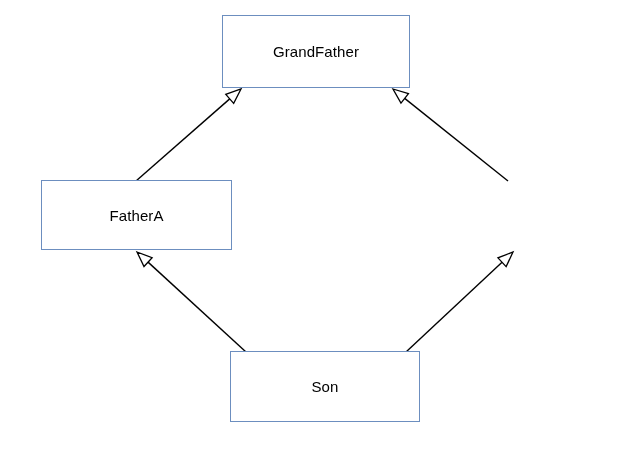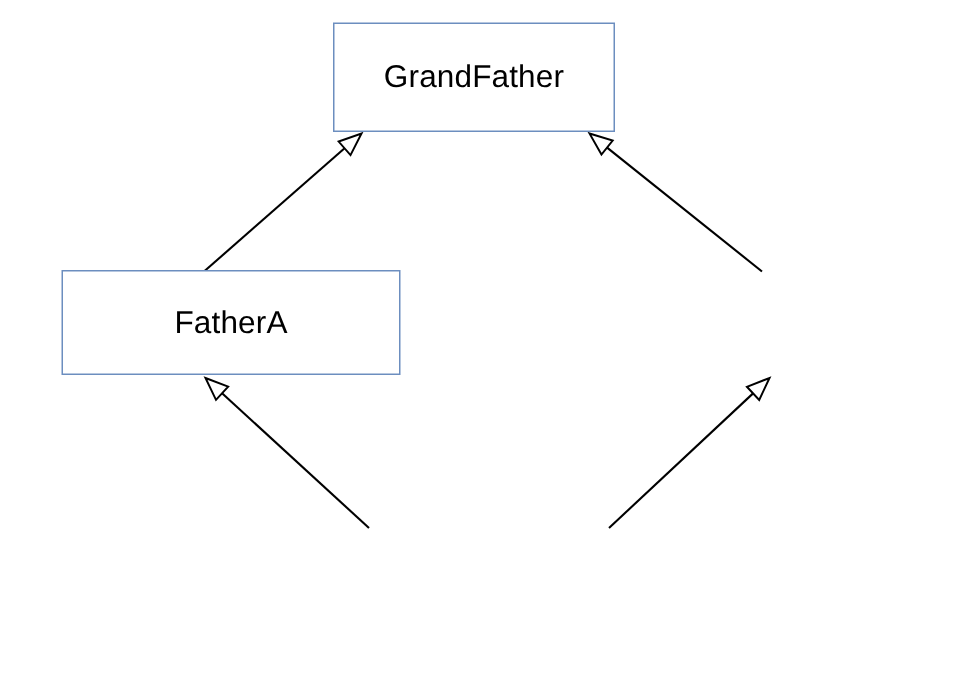--- a/index.html
+++ b/index.html
@@ -31,21 +31,21 @@
     box-sizing: border-box;
     background: #ffffff;
     border: 1px solid #6c8ebf;
     display: flex;
     align-items: center;
     justify-content: center;
     z-index: 2;
   }
   .uml-node-label {
     font-family: "Liberation Sans", sans-serif;
-    font-size: 21px;
+    font-size: 15px;
     line-height: 1;
     color: #000000;
     white-space: nowrap;
     letter-spacing: 0.1px;
   }
 </style>
 </head>
 <body>
 
 <div id="canvas" style="width: 641px; height: 451px; background: rgb(255, 255, 255);">
@@ -66,19 +66,22 @@
       <g>
         <line x1="406" y1="352" x2="502.04098523305026" y2="262.24206987565395" stroke="#000000" stroke-width="1.4"></line>
         <polygon points="513,252 506.13781318331183,266.62567578243386 497.9441572827887,257.85846396887405" fill="#ffffff" stroke="#000000" stroke-width="1.3" stroke-linejoin="miter"></polygon>
       </g>
     </svg>
 
   <div class="uml-node" style="left: 222px; top: 15px; width: 188px; height: 73px; border-color: rgb(108, 142, 191); background: rgb(255, 255, 255);">
     <span class="uml-node-label">GrandFather</span>
   </div>
 
-  <div class="uml-node" style="left: 41px; top: 180px; width: 226px; height: 70px; border-color: rgb(108, 142, 191); background: rgb(255, 255, 255);">
+  <div class="uml-node" style="left: 41px; top: 180px; width: 191px; height: 70px; border-color: rgb(108, 142, 191); background: rgb(255, 255, 255);">
     <span class="uml-node-label">FatherA</span>
   </div>
 
 
+  <div class="uml-node" style="left: 230px; top: 351px; width: 190px; height: 71px; border-color: rgb(108, 142, 191); background: rgb(255, 255, 255);">
+    <span class="uml-node-label">Son</span>
+  </div>
 
 </div>
 
 </body></html>

